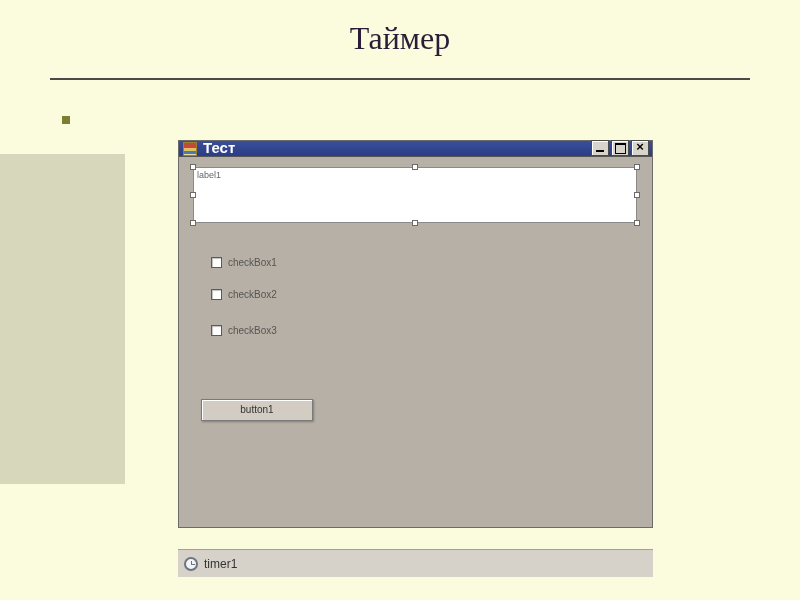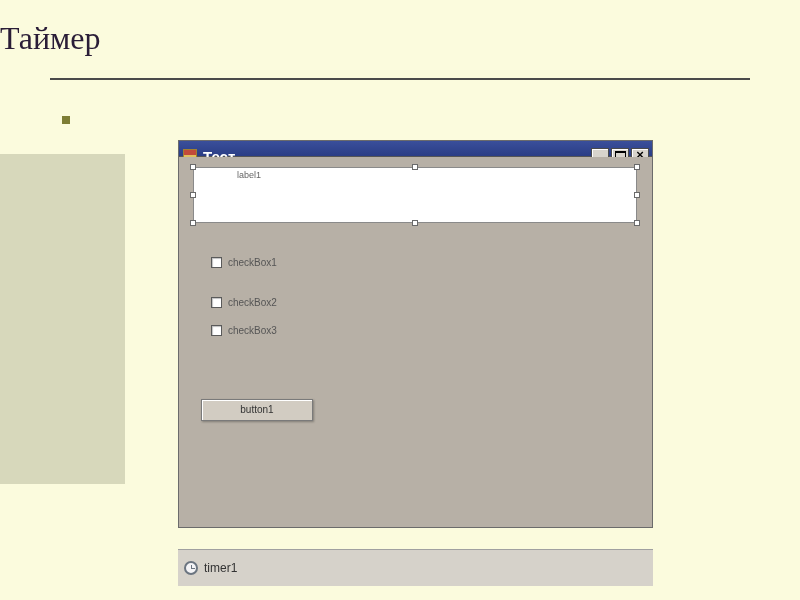--- a/index.html
+++ b/index.html
@@ -6,20 +6,21 @@
   body {
     margin: 0;
     width: 800px;
     height: 600px;
     background: #fbfbdd;
     font-family: "Tahoma", "Segoe UI", sans-serif;
     position: relative;
     overflow: hidden;
   }
   .slide-title {
+    text-align: center;
     font-family: "Times New Roman", serif;
     font-size: 32px;
     color: #2a1d37;
     margin-top: 20px;
     font-weight: normal;
   }
   .rule {
     border: none;
     border-top: 2px solid #4a4a4a;
     margin: 18px 50px 0 50px;
@@ -46,21 +47,21 @@
     top: 140px;
     width: 475px;
     background: #b7b0a6;
     border: 1px solid #6b6b6b;
     box-shadow: 0 0 0 1px #e3e3e3 inset;
   }
   .titlebar {
     height: 14px;
     background: linear-gradient(#3a4f9b, #2a3d85);
     display: flex;
-    align-items: center;
+    align-items: flex-end;
     padding: 15px 3px 0 4px;
     border-bottom: 1px solid #555;
   }
   .app-icon {
     width: 14px;
     height: 14px;
     background: #e8d9a0;
     border: 1px solid #a08030;
     display: flex;
     flex-direction: column;
@@ -105,21 +106,20 @@
     top: 10px;
     width: 444px;
     height: 56px;
     background: #fff;
     border: 1px solid #8a8a8a;
   }
   .label-text {
     font-size: 9px;
     color: #666;
     padding: 2px 3px;
-    margin-left: 40px;
   }
   .handle {
     position: absolute;
     width: 6px;
     height: 6px;
     border: 1px solid #6a6a6a;
     background: #fff;
   }
   .cb-row {
     position: absolute;
@@ -148,21 +148,21 @@
     color: #333;
     text-align: center;
     line-height: 20px;
     cursor: default;
   }
   .tray {
     position: absolute;
     left: 178px;
     top: 549px;
     width: 475px;
-    height: 37px;
+    height: 28px;
     background: #d6d2ca;
     border-top: 1px solid #a0a0a0;
     display: flex;
     align-items: center;
     padding-left: 6px;
     gap: 6px;
   }
   .timer-icon {
     width: 14px;
     height: 14px;
@@ -224,21 +224,21 @@
     <div class="handle" style="left:11px; top:35px"></div>
     <div class="handle" style="left:455px; top:35px"></div>
     <div class="handle" style="left:11px; top:63px"></div>
     <div class="handle" style="left:233px; top:63px"></div>
     <div class="handle" style="left:455px; top:63px"></div>
 
     <div class="cb-row" style="top:100px">
       <div class="cb-box"></div>
       <span>checkBox1</span>
     </div>
-    <div class="cb-row" style="top:140px">
+    <div class="cb-row" style="top:132px">
       <div class="cb-box"></div>
       <span>checkBox2</span>
     </div>
     <div class="cb-row" style="top:168px">
       <div class="cb-box"></div>
       <span>checkBox3</span>
     </div>
 
     <div class="wf-button" style="left:22px; top:242px">button1</div>
   </div>

